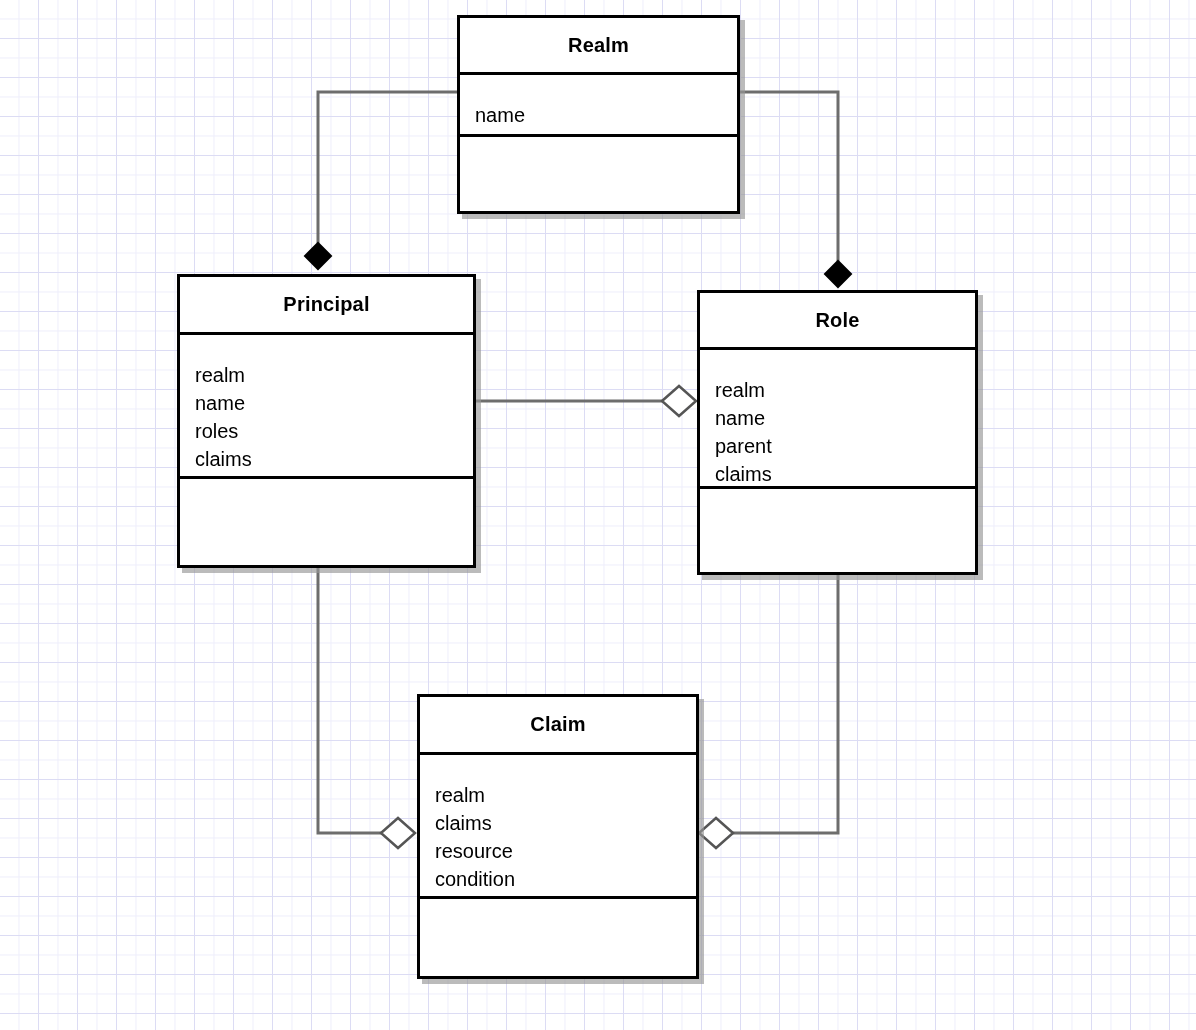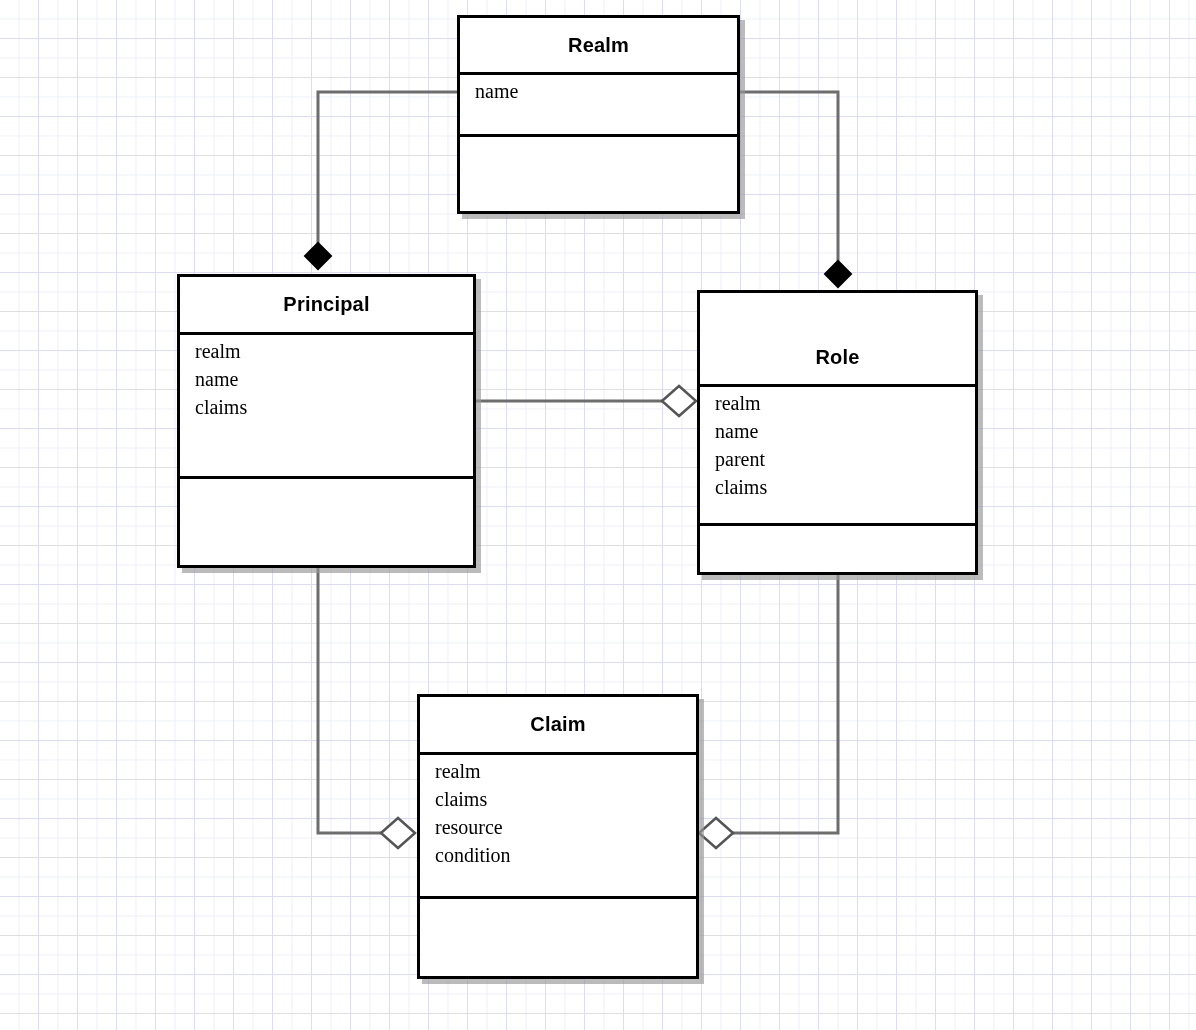--- a/index.html
+++ b/index.html
@@ -45,22 +45,21 @@
     display: flex;
     align-items: center;
     justify-content: center;
     font-weight: bold;
     font-size: 20px;
     color: #000000;
     letter-spacing: 0.2px;
   }
   .uml-section {
     box-sizing: border-box;
-    padding: 2px 0 0 15px;
-    font-family: Liberation Serif, serif;
+    padding: 26px 0 0 15px;
   }
   .uml-section.with-rule {
     border-bottom: 3px solid #000000;
   }
   .uml-row {
     font-size: 20px;
     line-height: 28px;
     color: #000000;
     white-space: nowrap;
   }
@@ -111,26 +110,27 @@
     <div class="uml-section empty"></div>
   </div>
 
   <div class="uml-class" id="class-principal" style="left:177px; top:274px; width:299px; height:294px;">
     <div class="uml-header" style="height:58px;">
       <span>Principal</span>
     </div>
     <div class="uml-section with-rule" style="height:144px;">
       <div class="uml-row">realm</div>
       <div class="uml-row">name</div>
+      <div class="uml-row">roles</div>
       <div class="uml-row">claims</div>
     </div>
   </div>
 
   <div class="uml-class" id="class-role" style="left:697px; top:290px; width:281px; height:285px;">
-    <div class="uml-header" style="height:57px;margin-top:37px;">
+    <div class="uml-header" style="height:57px;">
       <span>Role</span>
     </div>
     <div class="uml-section with-rule" style="height:139px;">
       <div class="uml-row">realm</div>
       <div class="uml-row">name</div>
       <div class="uml-row">parent</div>
       <div class="uml-row">claims</div>
     </div>
     <div class="uml-section empty"></div>
   </div>

